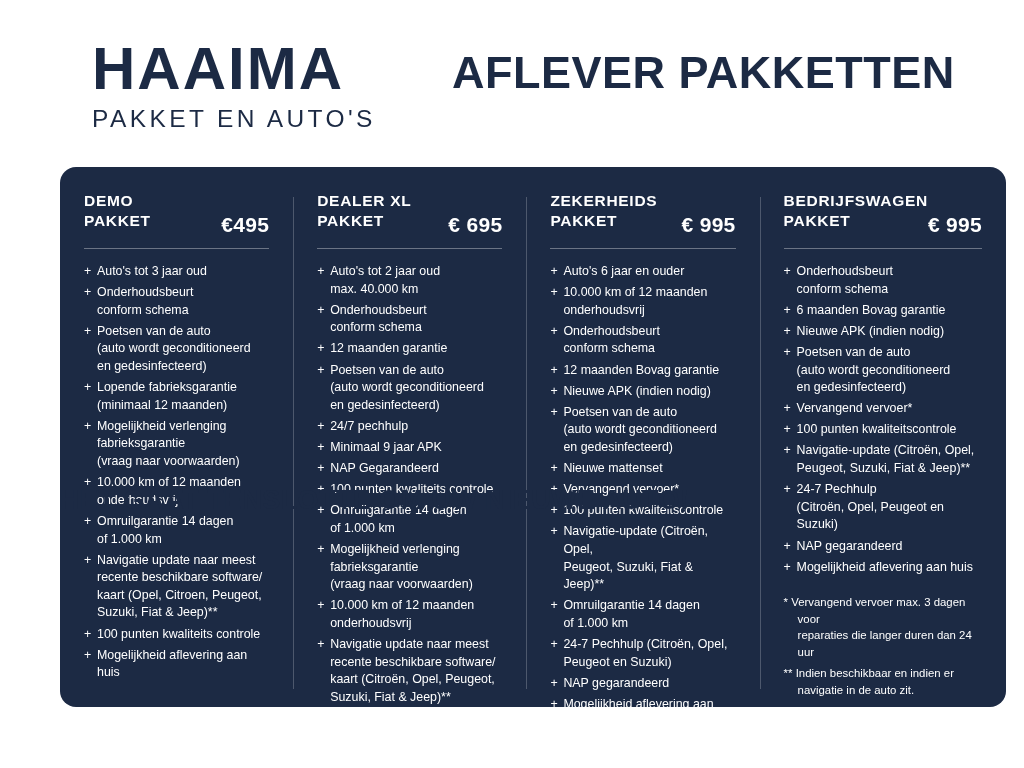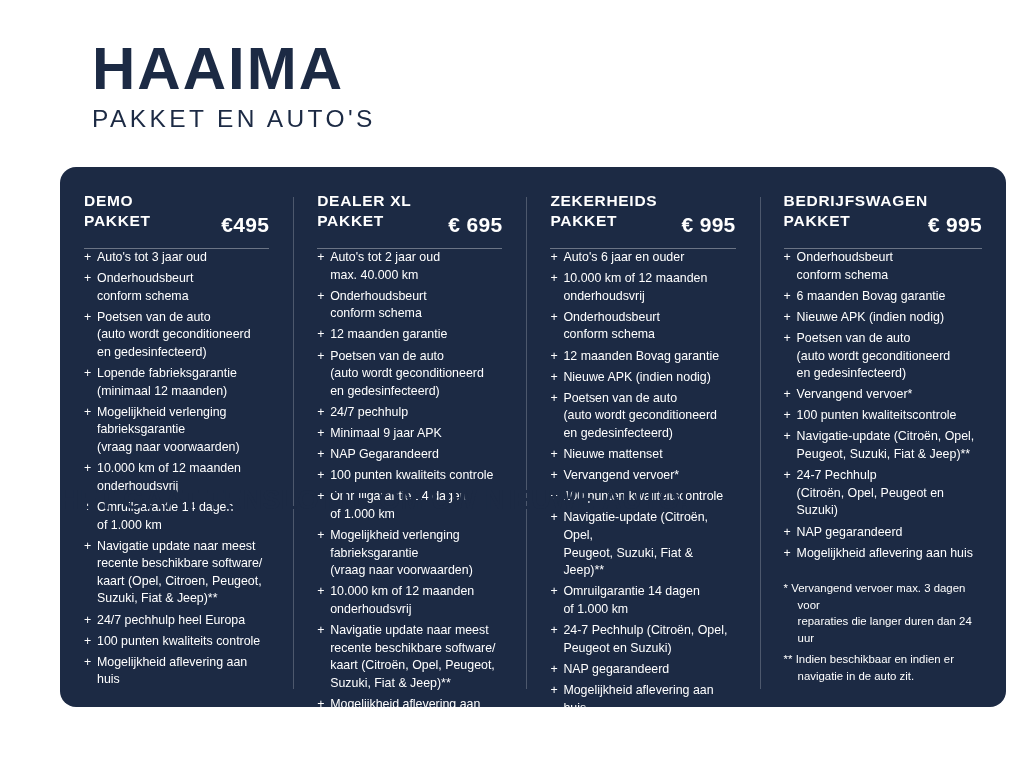--- a/index.html
+++ b/index.html
@@ -66,20 +66,21 @@
     left: 0; top: 6px;
     width: 1px; height: 492px;
     background: rgba(255,255,255,0.22);
   }
   .col-head {
     display: flex;
     align-items: flex-start;
     justify-content: space-between;
     padding-bottom: 10px;
     border-bottom: 1.5px solid rgba(255,255,255,0.35);
+    margin-bottom: 14px;
     min-height: 58px;
   }
   .pkg-name {
     color: #ffffff;
     font-size: 15.5px;
     font-weight: 700;
     letter-spacing: 0.7px;
     line-height: 1.28;
     text-transform: uppercase;
     white-space: pre-line;
@@ -138,20 +139,22 @@
 </head>
 <body>
 
 <div class="page">
 
   <div class="header">
     <div class="brand">
       <div class="brand-name">HAAIMA</div>
       <div class="brand-sub">PAKKET EN AUTO'S</div>
     </div>
+    <div class="title">AFLEVER
+PAKKETTEN</div>
   </div>
 
   <div class="panel">
     <div class="col">
       <div class="col-head">
         <div class="pkg-name">DEMO
 PAKKET</div>
         <div class="pkg-price">€495</div>
       </div>
       <ul class="features">
@@ -167,21 +170,20 @@
 fabrieksgarantie
 (vraag naar voorwaarden)</li>
           <li>10.000 km of 12 maanden
 onderhoudsvrij</li>
           <li>Omruilgarantie 14 dagen
 of 1.000 km</li>
           <li>Navigatie update naar meest
 recente beschikbare software/
 kaart (Opel, Citroen,  Peugeot,
 Suzuki, Fiat &amp; Jeep)**</li>
-          <li>24/7 pechhulp heel Europa</li>
           <li>100 punten kwaliteits controle</li>
           <li>Mogelijkheid aflevering aan huis</li>
         </ul>
       <div class="footnotes"></div>
     </div>
 
     <div class="col">
       <div class="col-head">
         <div class="pkg-name">DEALER XL
 PAKKET</div>

